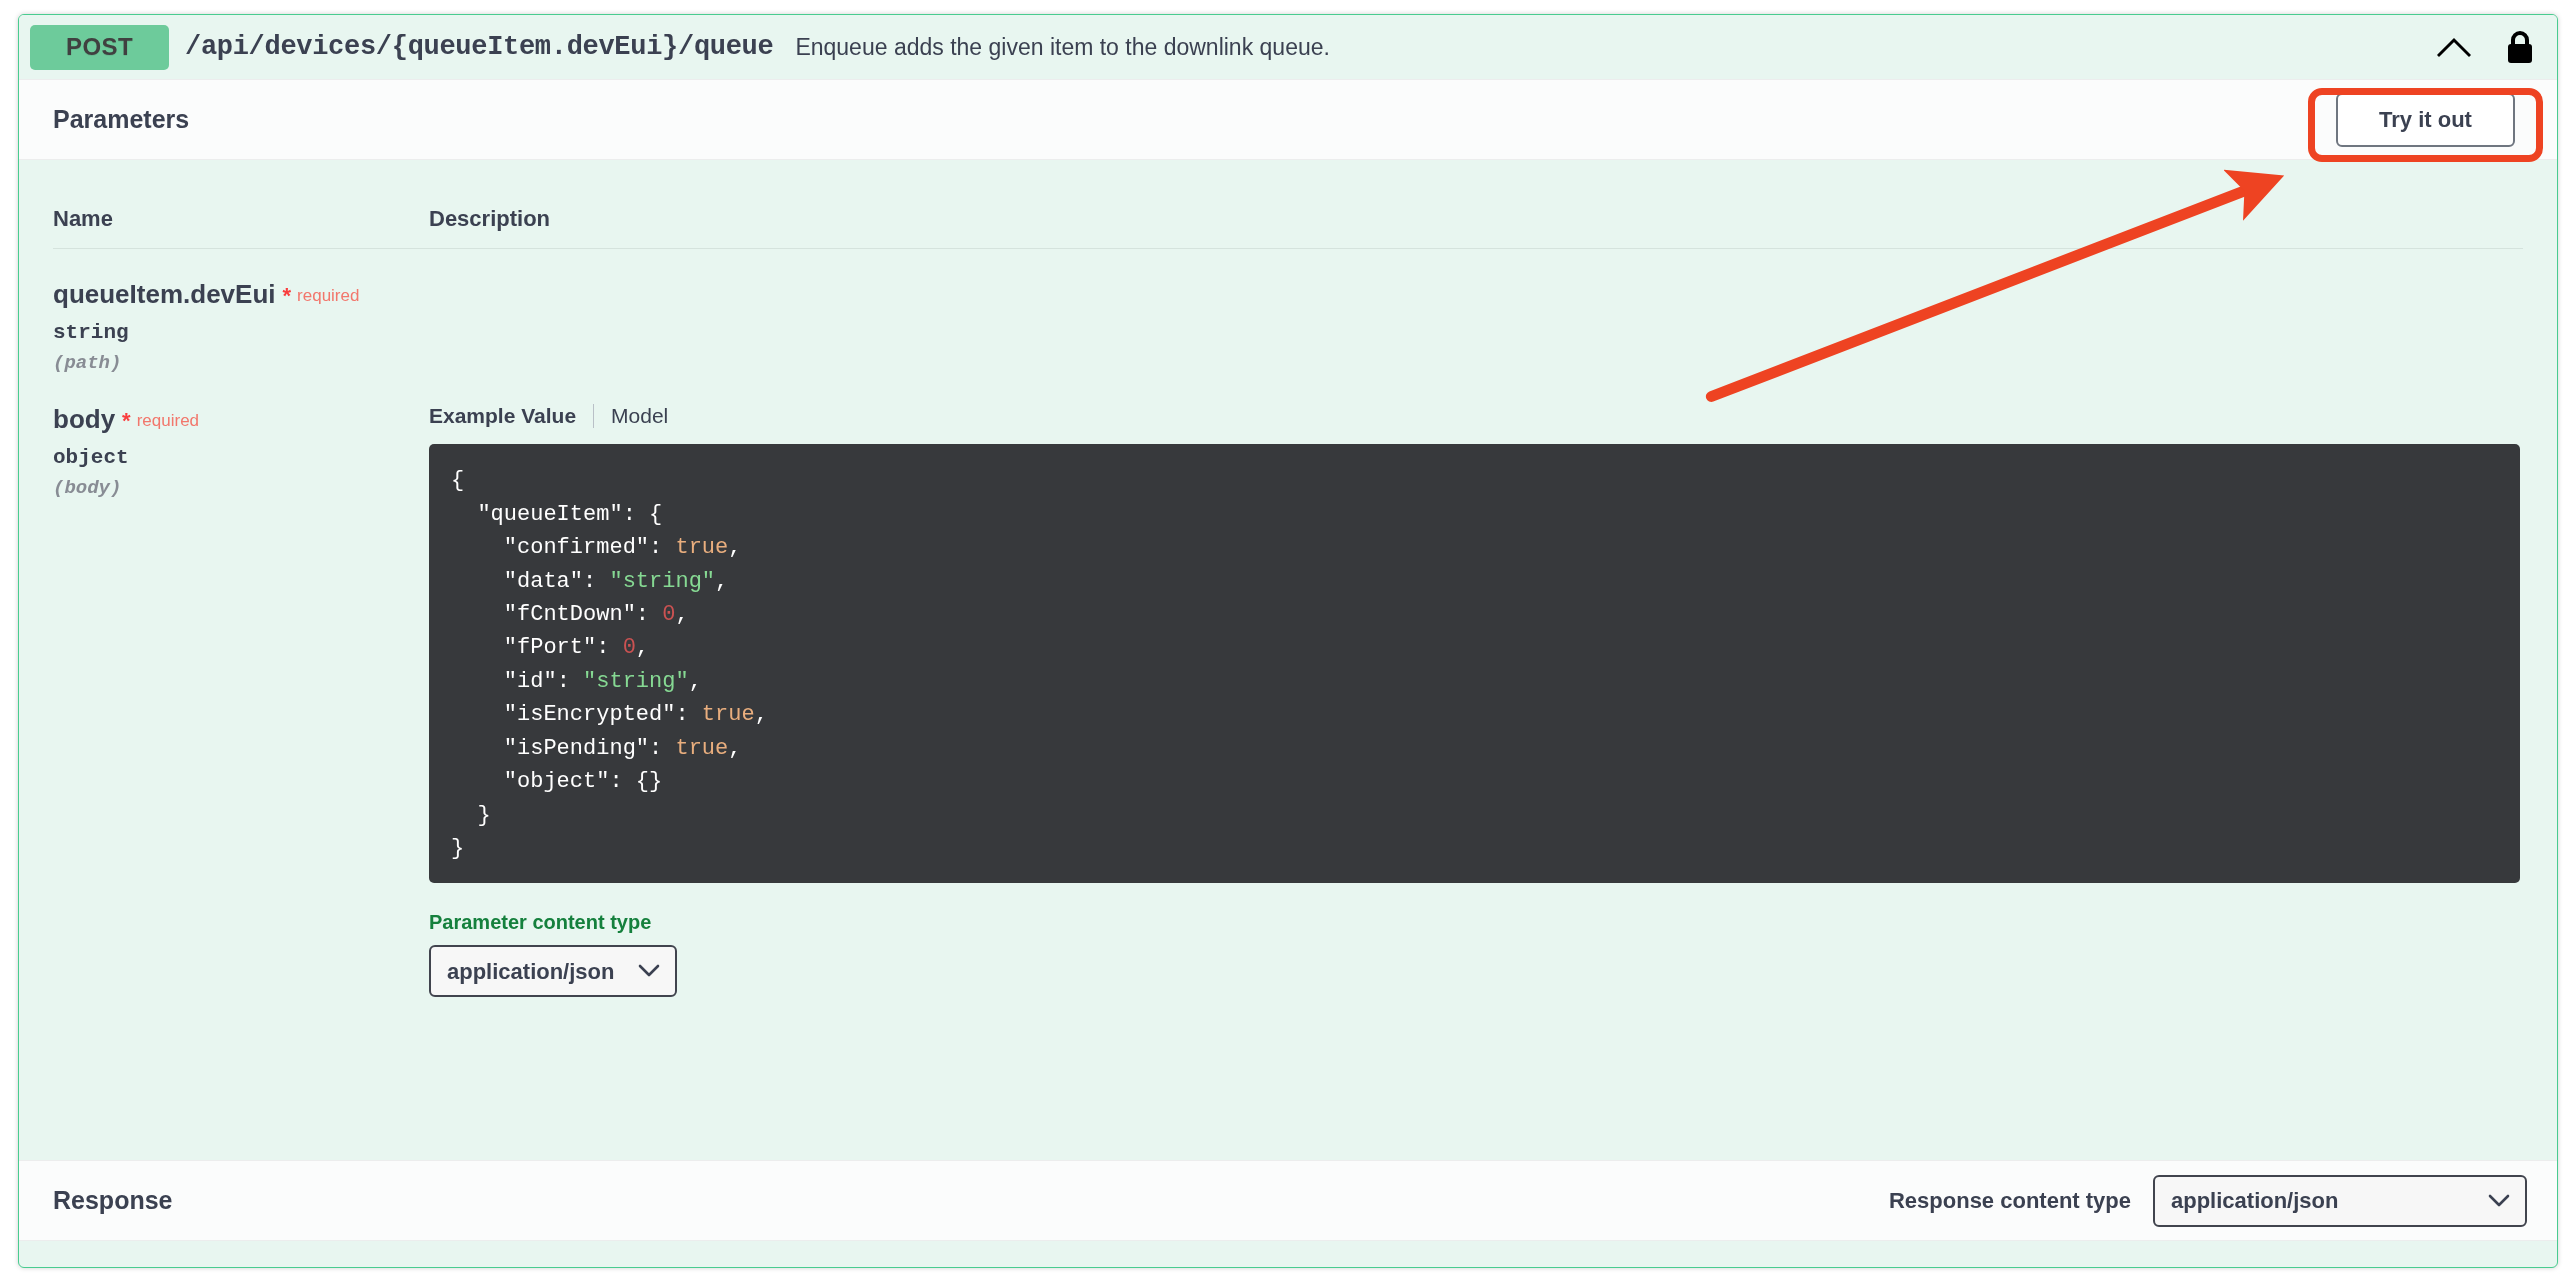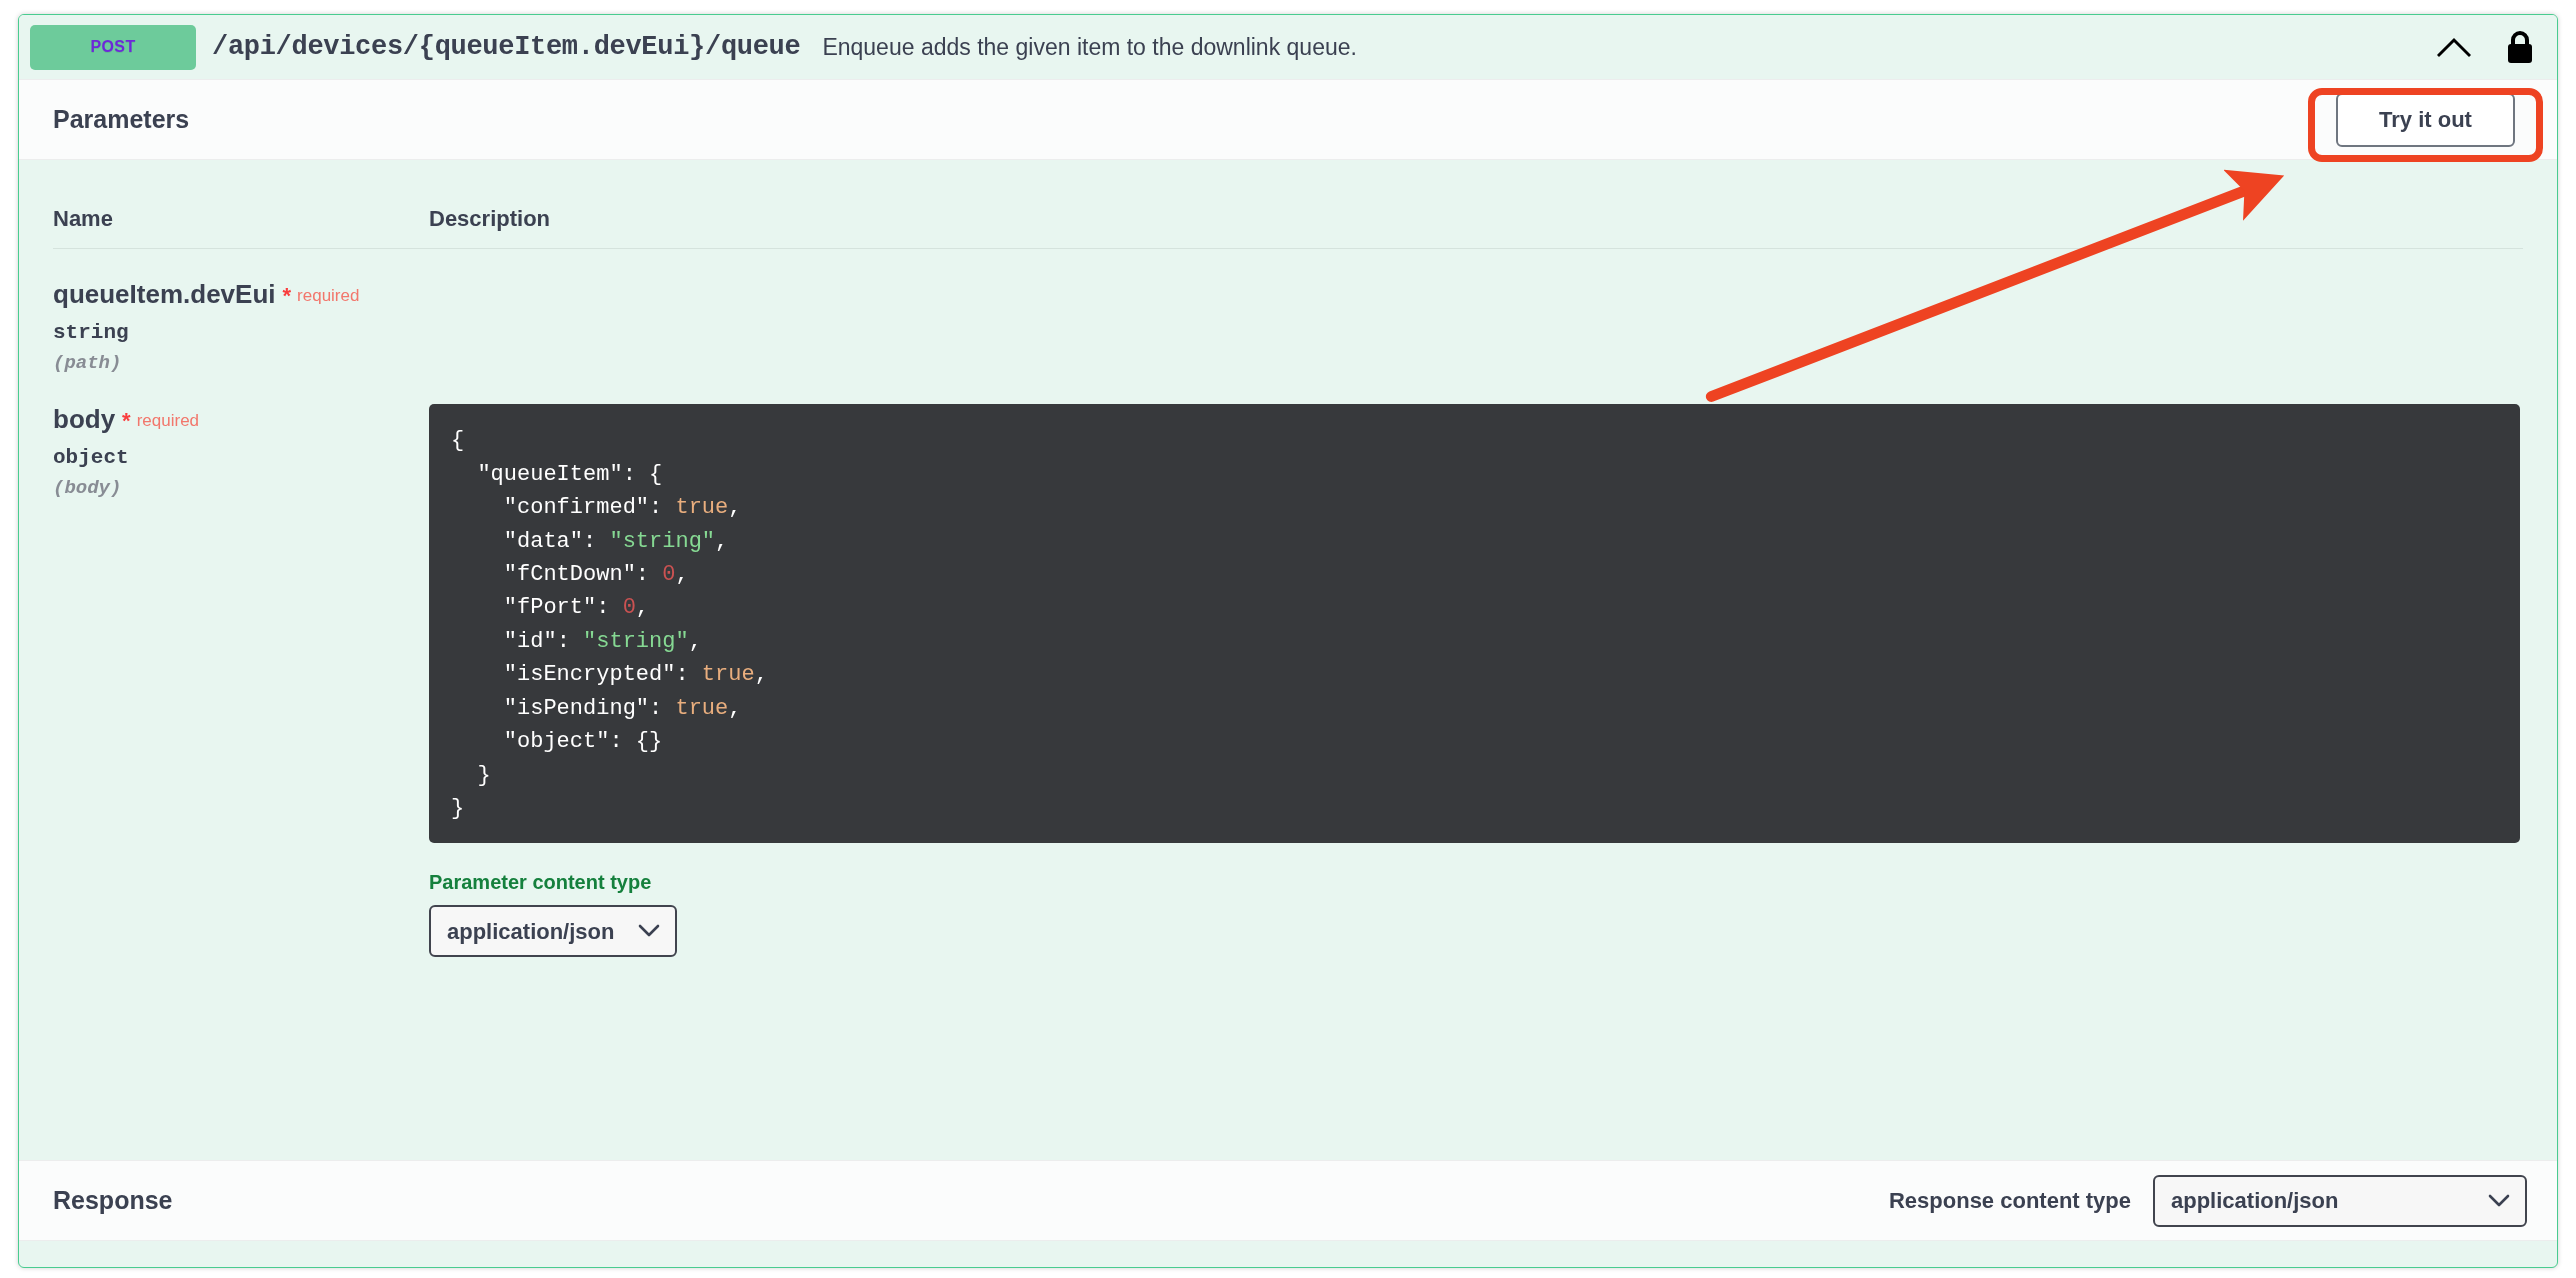--- a/index.html
+++ b/index.html
@@ -33,26 +33,26 @@
   
   .op-summary {
     display: flex;
     align-items: center;
     height: 64px;
     padding: 0 18px 0 11px;
     background: #e8f6f0;
   }
   .http-verb {
     flex: 0 0 auto;
-    width: 166px;
+    width: 139px;
     height: 45px;
     background: #6dcb9b;
     border-radius: 5px;
-    color: #6d28d9;
-    font-size: 16px;
+    color: #404040;
+    font-size: 24px;
     font-weight: bold;
     letter-spacing: 0.4px;
     display: flex;
     align-items: center;
     justify-content: center;
     text-shadow: 0 1px 0 rgba(0,0,0,0.08);
   }
   .op-path {
     margin-left: 16px;
     font-family: "Liberation Mono", monospace;
@@ -351,20 +351,25 @@
 
       <div class="param-row">
         <div class="param-name-cell">
           <span class="param-name">body</span><span class="req-star">*</span><span class="req-label">required</span>
           <span class="param-type">object</span>
           <span class="param-in">(body)</span>
         </div>
 
         <div class="param-desc-cell">
 
+          <div class="ex-tabs">
+            <span class="ex-tab active">Example Value</span>
+            <span class="ex-sep"></span>
+            <span class="ex-tab">Model</span>
+          </div>
 
           <div class="code-block"><span class="tok-pun">{</span>
   <span class="tok-key">"queueItem"</span><span class="tok-pun">: {</span>
     <span class="tok-key">"confirmed"</span><span class="tok-pun">: </span><span class="tok-bool">true</span><span class="tok-pun">,</span>
     <span class="tok-key">"data"</span><span class="tok-pun">: </span><span class="tok-str">"string"</span><span class="tok-pun">,</span>
     <span class="tok-key">"fCntDown"</span><span class="tok-pun">: </span><span class="tok-num">0</span><span class="tok-pun">,</span>
     <span class="tok-key">"fPort"</span><span class="tok-pun">: </span><span class="tok-num">0</span><span class="tok-pun">,</span>
     <span class="tok-key">"id"</span><span class="tok-pun">: </span><span class="tok-str">"string"</span><span class="tok-pun">,</span>
     <span class="tok-key">"isEncrypted"</span><span class="tok-pun">: </span><span class="tok-bool">true</span><span class="tok-pun">,</span>
     <span class="tok-key">"isPending"</span><span class="tok-pun">: </span><span class="tok-bool">true</span><span class="tok-pun">,</span>

